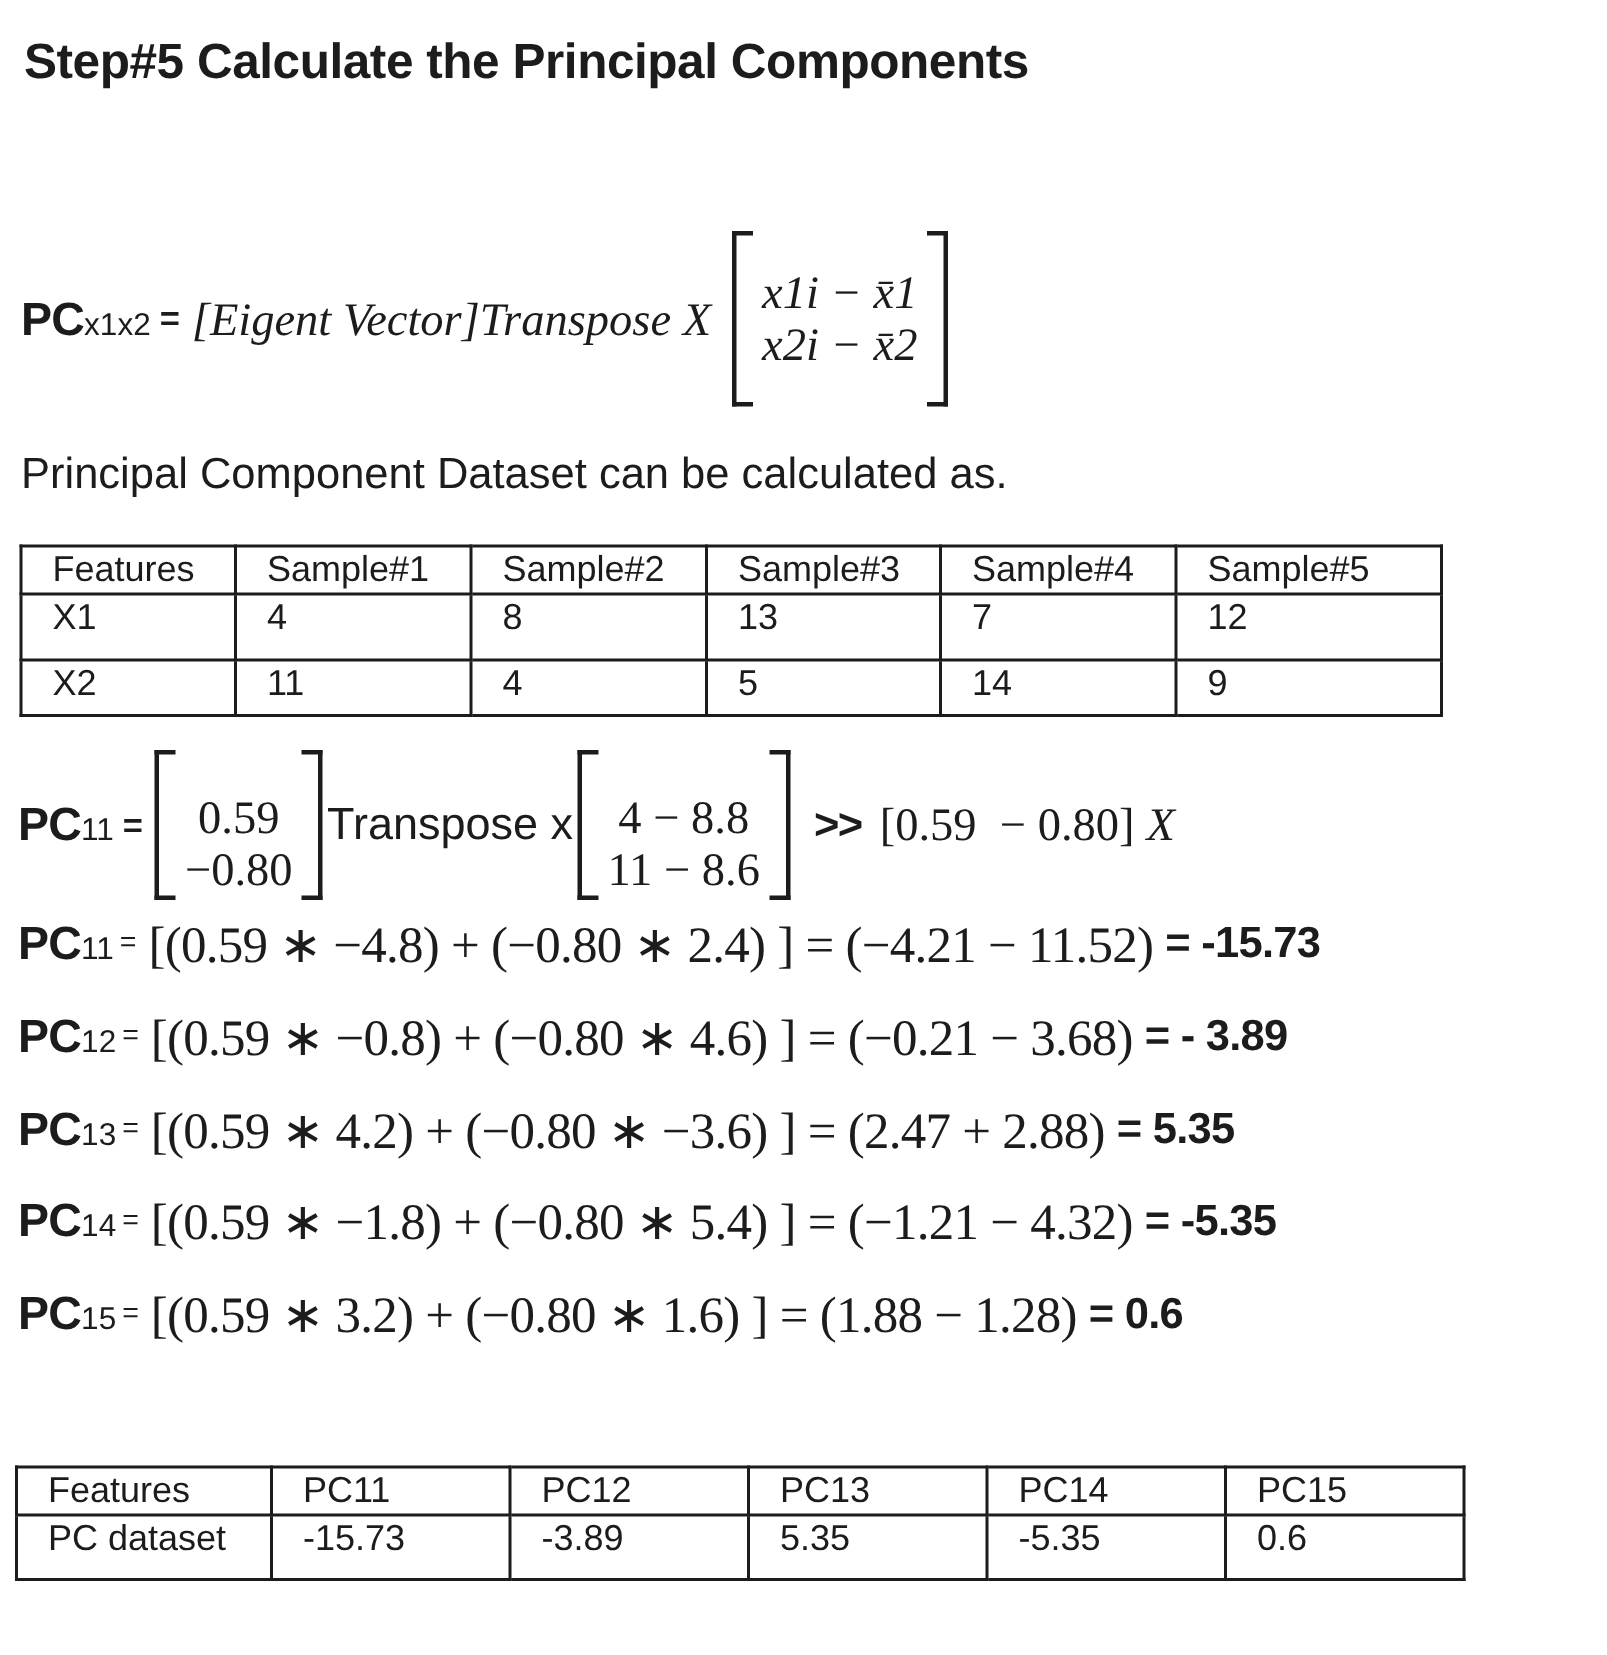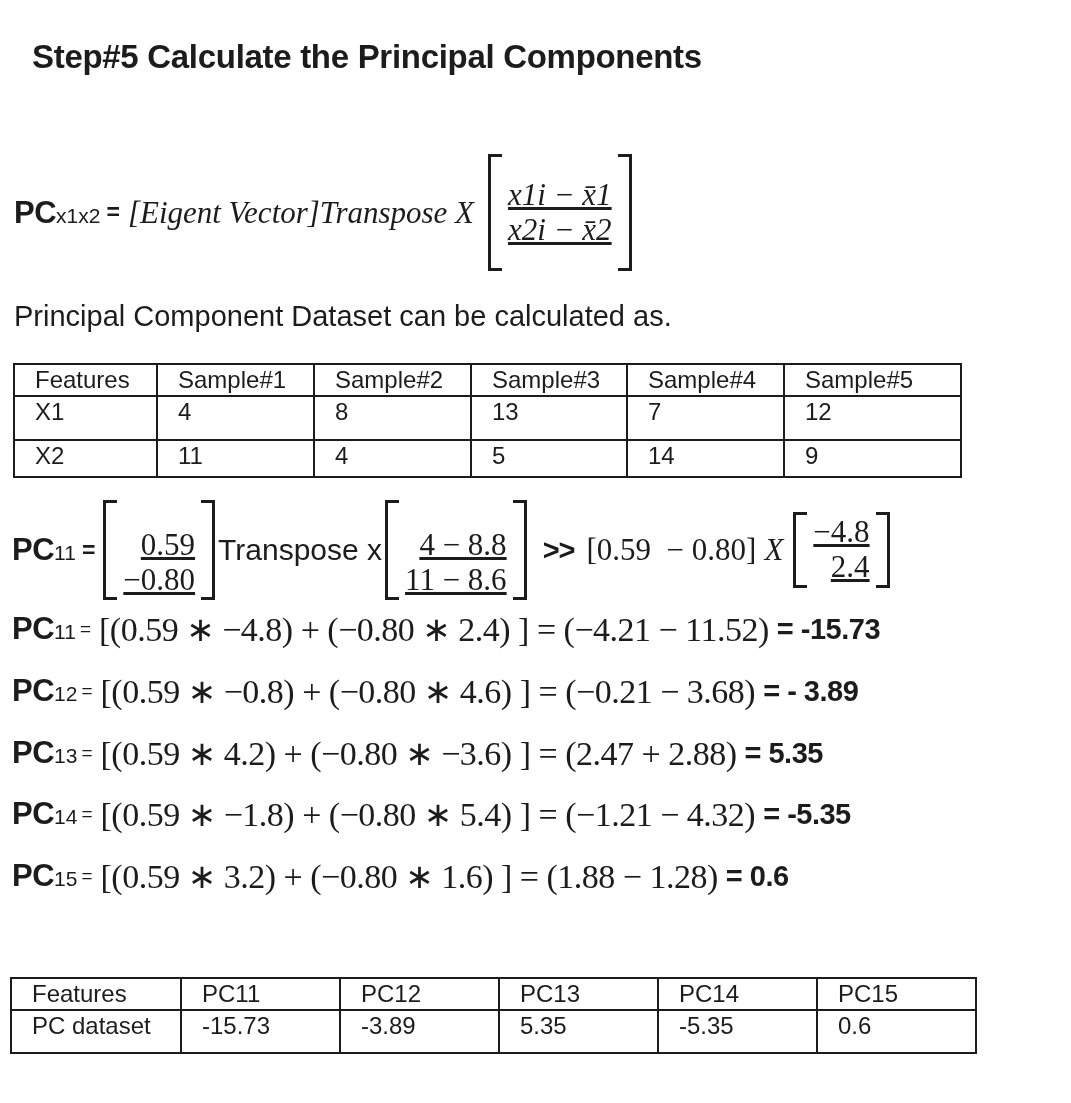--- a/index.html
+++ b/index.html
@@ -1,21 +1,21 @@
 <!DOCTYPE html>
 <html><head>
 <meta charset="utf-8">
 <style>
   html,body { margin:0; padding:0; background:#ffffff; }
   .page {
     position:relative; width:1071px; height:1103px; background:#ffffff;
     color:#1c1c1c; font-family:"Liberation Sans", sans-serif; overflow:hidden;
   }
   .title {
-    position:absolute; left:16px; top:22px; margin:16px;
+    position:absolute; left:16px; top:22px; margin:0;
     font-size:33px; font-weight:bold; letter-spacing:-0.3px;
   }
 
   
   .eq { position:absolute; display:flex; align-items:center; white-space:pre; }
   .pc-label { font-weight:bold; font-size:31px; letter-spacing:-0.5px; }
   .pc-sub { font-weight:normal; font-size:21px; letter-spacing:0; }
   .eq-sign-bold { font-weight:bold; font-size:23px; margin:0 8px 0 6px; }
   .eq-sign-small { font-weight:normal; font-size:19px; margin:0 8px 0 4px; }
 
@@ -25,24 +25,23 @@
 
   
   .matrix { display:flex; align-items:stretch; }
   .brk { width:11px; }
   .brk-l { border:3px solid #1c1c1c; border-right:none; }
   .brk-r { border:3px solid #1c1c1c; border-left:none; }
   .mbody {
     display:flex; flex-direction:column; justify-content:center;
     font-family:"Liberation Serif", serif; font-size:31px; line-height:1.12;
     padding:3px 6px;
-    text-decoration:underline;
   }
   .mbody.align-left   { align-items:flex-start; }
-  .mbody.align-center { align-items:flex-end;margin-top:25px; }
+  .mbody.align-center { align-items:center;margin-top:25px; }
   .mbody.align-right  { align-items:flex-end; }
   .formula-top .mbody { padding-top:24px; padding-bottom:24px; font-style:italic; }
 
   .intro { position:absolute; left:14px; top:300px; margin:0; font-size:29px; font-weight:normal; }
 
   
   table { border-collapse:collapse; table-layout:fixed; font-size:24px; }
   td { border:2px solid #1c1c1c; padding:1px 20px; vertical-align:top; overflow:hidden; }
   td.c { }
   .sample-table { position:absolute; left:13px; top:363px; }
@@ -146,28 +145,20 @@
       <span class="brk brk-l"></span>
       <span class="mbody align-center">
         <span>4 − 8.8</span>
         <span>11 − 8.6</span>
       </span>
       <span class="brk brk-r"></span>
     </span>
     <span class="chevrons">&gt;&gt;</span>
     <span class="rowvec">[0.59  − 0.80]</span>
     <span class="x-op">X</span>
-    <span class="matrix">
-      <span class="brk brk-l"></span>
-      <span class="mbody align-right">
-        <span>−4.8</span>
-        <span>2.4</span>
-      </span>
-      <span class="brk brk-r"></span>
-    </span>
   </div>
 
   <div class="eq calc calc-1">
     <span class="pc-label"><span>PC</span><span class="pc-sub">11</span></span>
     <span class="eq-sign-small">=</span>
     <span class="math">[(0.59 ∗ −4.8) + (−0.80 ∗ 2.4) ] = (−4.21 − 11.52)</span>
     <span class="result">= -15.73</span>
   </div>
   <div class="eq calc calc-2">
     <span class="pc-label"><span>PC</span><span class="pc-sub">12</span></span>

